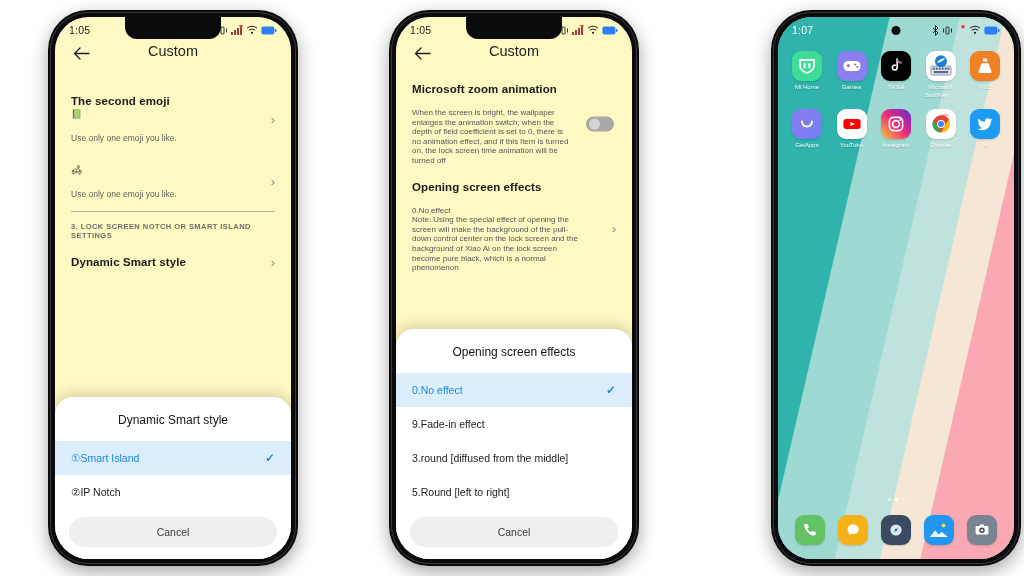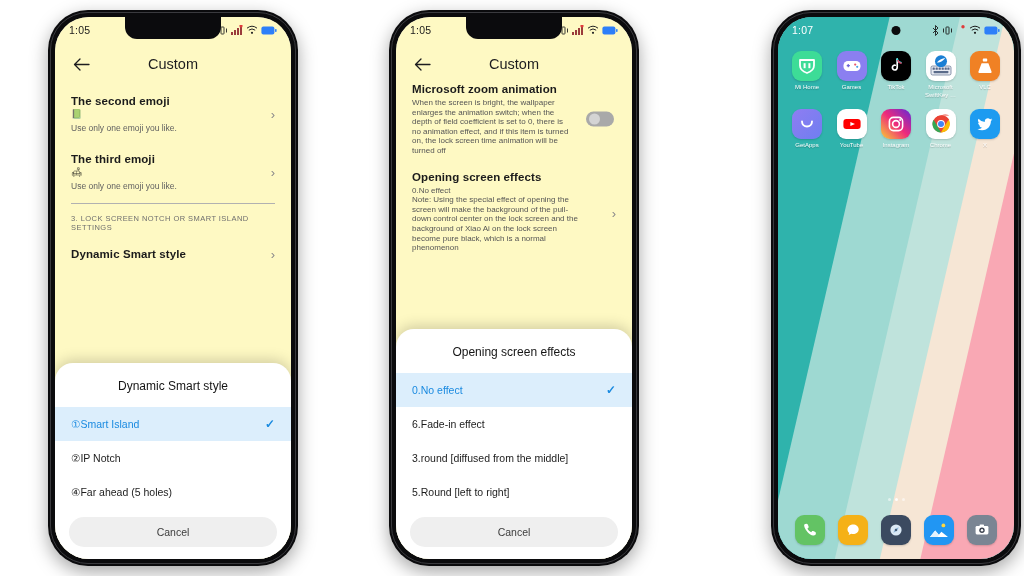--- a/index.html
+++ b/index.html
@@ -55,42 +55,42 @@
     position:absolute;top:9px;left:50%;transform:translateX(-50%);
     width:9px;height:9px;border-radius:50%;background:#0b0b0d;z-index:41;
   }
 
   
   .settings{
     position:absolute;inset:0;background:#fef9c3;
     display:flex;flex-direction:column;
   }
   .appbar{
-    height:42px;margin-top:26px;display:flex;align-items:center;
+    height:42px;margin-top:26px;display:flex;align-items:flex-start;
     padding:0 16px;box-sizing:border-box;flex:0 0 auto;position:relative;
   }
   .backbtn{width:20px;height:20px;display:flex;align-items:center;justify-content:center;}
   .appbar-title{
     position:absolute;left:0;right:0;text-align:center;
     font-size:14.5px;color:#1d1d1f;font-weight:400;pointer-events:none;
   }
   .list{flex:1;overflow:hidden;padding:0 16px;box-sizing:border-box;}
 
   .row{position:relative;padding:10px 0 9px 0;}
   .row-title{font-size:11.5px;font-weight:700;color:#1b1b1b;letter-spacing:.1px;}
   .row-emoji{font-size:9px;line-height:11px;margin-top:2px;opacity:.85;}
-  .row-sub{font-size:8.5px;color:#5f5f5f;margin-top:3px;line-height:11px;}
+  .row-sub{font-size:8.5px;color:#5f5f5f;margin-top:13px;line-height:11px;}
   .chev{
     position:absolute;right:0;top:50%;transform:translateY(-50%);
     color:#8a8a8a;font-size:13px;line-height:1;
   }
   .divider{height:1px;background:#b1b1b1;margin:2px 0;}
   .section-head{
     font-size:7.5px;color:#6e6e6e;letter-spacing:.45px;
-    padding:8px 0 6px 0;text-transform:uppercase;
+    padding:8px 0 6px 0;text-transform:uppercase;font-weight:bold;
   }
   .row-dense .row-sub{font-size:8px;line-height:9.6px;color:#555;}
   .toggle{
     position:absolute;right:2px;top:50%;transform:translateY(-50%);
     width:28px;height:15px;border-radius:8px;background:#a9a9a9;
   }
   .toggle .knob{
     position:absolute;top:2px;left:2.5px;width:11px;height:11px;
     border-radius:50%;background:#d4d4d4;
   }
@@ -205,21 +205,20 @@
         <div class="list">
 
           <div class="row">
             <div class="row-title">The second emoji</div>
             <div class="row-emoji">📗</div>
             <div class="row-sub">Use only one emoji you like.</div>
             <div class="chev">›</div>
           </div>
 
           <div class="row">
-            <div class="row-title">The third emoji</div>
             <div class="row-emoji">🛋</div>
             <div class="row-sub">Use only one emoji you like.</div>
             <div class="chev">›</div>
           </div>
 
           <div class="divider"></div>
 
           <div class="section-head">3. LOCK SCREEN NOTCH OR SMART ISLAND SETTINGS</div>
 
           <div class="row">
@@ -233,23 +232,20 @@
 
       <div class="sheet">
         <div class="sheet-title">Dynamic Smart style</div>
 
         <div class="opt selected">
           <span>①Smart Island</span>
           <span class="tick">✓</span>
         </div>
         <div class="opt">
           <span>②IP Notch</span>
-        </div>
-        <div class="opt">
-          <span>④Far ahead (5 holes)</span>
         </div>
 
         <div class="cancel">Cancel</div>
       </div>
 
     </div>
   </div>
 
   <div class="phone" id="phone2">
     <div class="screen">
@@ -317,21 +313,21 @@
       <div class="scrim"></div>
 
       <div class="sheet">
         <div class="sheet-title">Opening screen effects</div>
 
         <div class="opt selected">
           <span>0.No effect</span>
           <span class="tick">✓</span>
         </div>
         <div class="opt">
-          <span>6.Fade-in effect</span>
+          <span>9.Fade-in effect</span>
         </div>
         <div class="opt">
           <span>3.round [diffused from the middle]</span>
         </div>
         <div class="opt">
           <span>5.Round [left to right]</span>
         </div>
 
         <div class="cancel">Cancel</div>
       </div>

